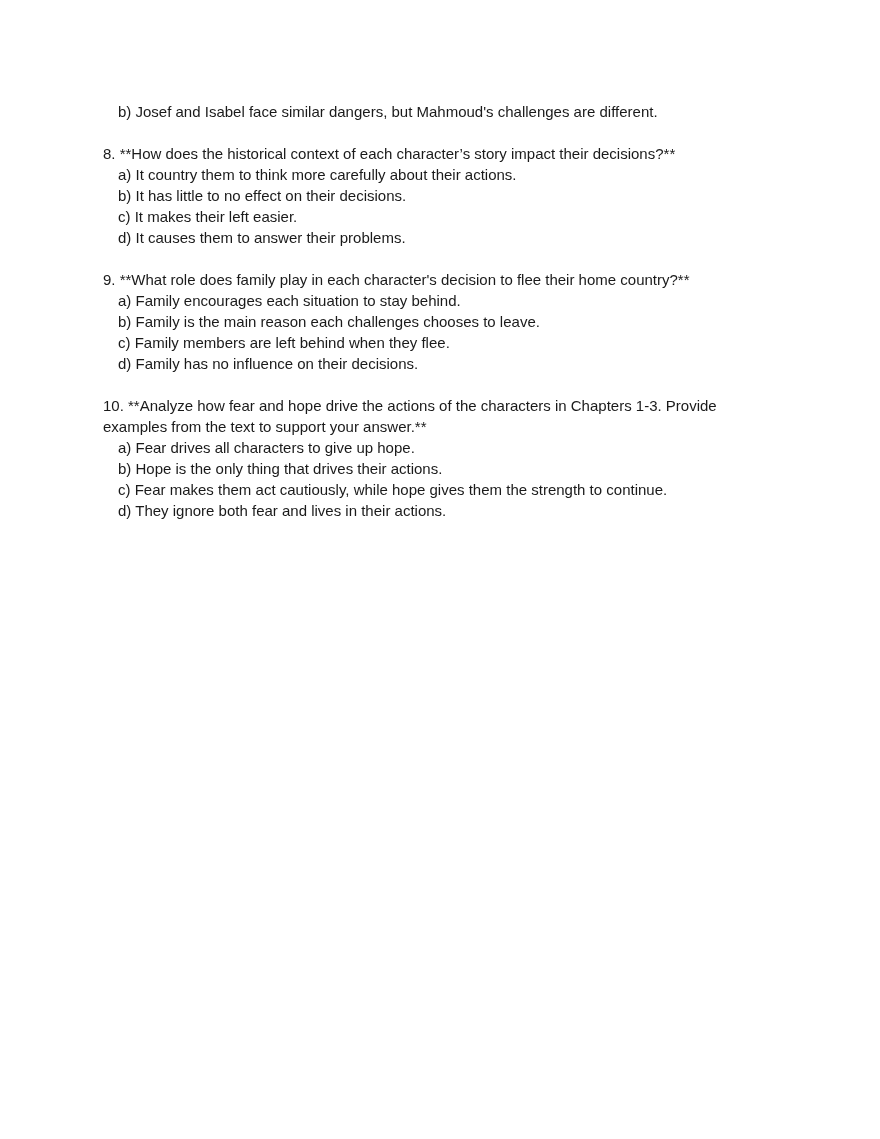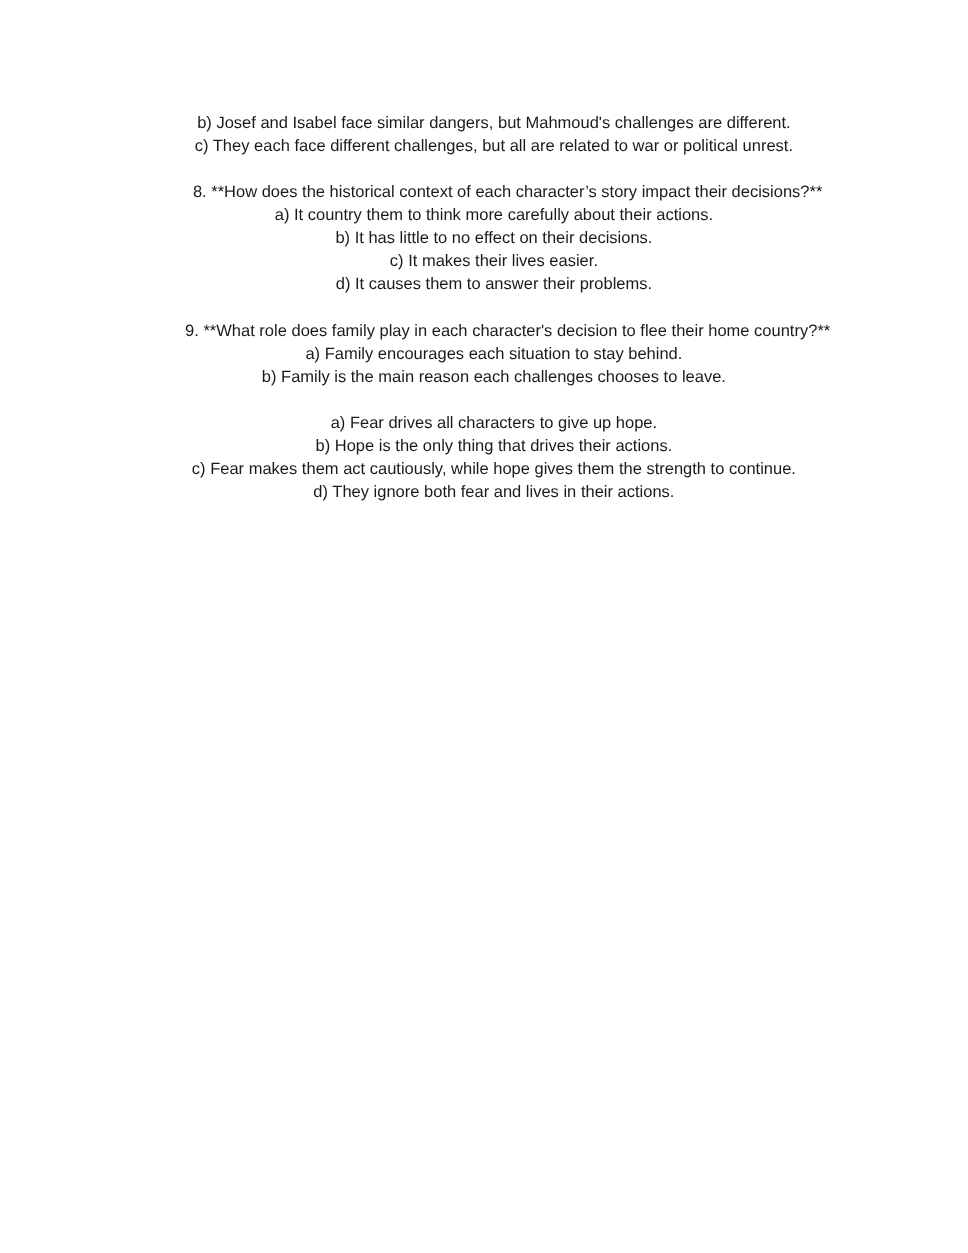--- a/index.html
+++ b/index.html
@@ -15,61 +15,61 @@
     line-height: 21px;
     color: #1a1a1a;
     -webkit-font-smoothing: antialiased;
   }
   .page {
     box-sizing: border-box;
     width: 880px;
     height: 1139px;
     padding: 101px 100px 0 103px;
     overflow: hidden;
-    text-align: center;
   }
   .block {
     margin: 0 0 21px 0;
   }
   p {
     margin: 0;
     padding: 0;
   }
   .prompt {
     padding-left: 0;
-    margin-left: 40px;
   }
   .opt {
     padding-left: 15px;
   }
 </style>
 </head>
 <body>
 
 <div class="page">
 
   <div class="block">
     <p class="opt">b) Josef and Isabel face similar dangers, but Mahmoud's challenges are different.</p>
-    <p class="opt">c) They each face different challenges, but all are related to war or political unrest.</p>
   </div>
 
   <div class="block">
     <p class="prompt">8. **How does the historical context of each character’s story impact their decisions?**</p>
     <p class="opt">a) It country them to think more carefully about their actions.</p>
     <p class="opt">b) It has little to no effect on their decisions.</p>
-    <p class="opt">c) It makes their lives easier.</p>
+    <p class="opt">c) It makes their left easier.</p>
     <p class="opt">d) It causes them to answer their problems.</p>
   </div>
 
   <div class="block">
     <p class="prompt">9. **What role does family play in each character's decision to flee their home country?**</p>
     <p class="opt">a) Family encourages each situation to stay behind.</p>
     <p class="opt">b) Family is the main reason each challenges chooses to leave.</p>
+    <p class="opt">c) Family members are left behind when they flee.</p>
+    <p class="opt">d) Family has no influence on their decisions.</p>
   </div>
 
   <div class="block">
+    <p class="prompt">10. **Analyze how fear and hope drive the actions of the characters in Chapters 1-3. Provide examples from the text to support your answer.**</p>
     <p class="opt">a) Fear drives all characters to give up hope.</p>
     <p class="opt">b) Hope is the only thing that drives their actions.</p>
     <p class="opt">c) Fear makes them act cautiously, while hope gives them the strength to continue.</p>
     <p class="opt">d) They ignore both fear and lives in their actions.</p>
   </div>
 
 </div>
 
 </body></html>

